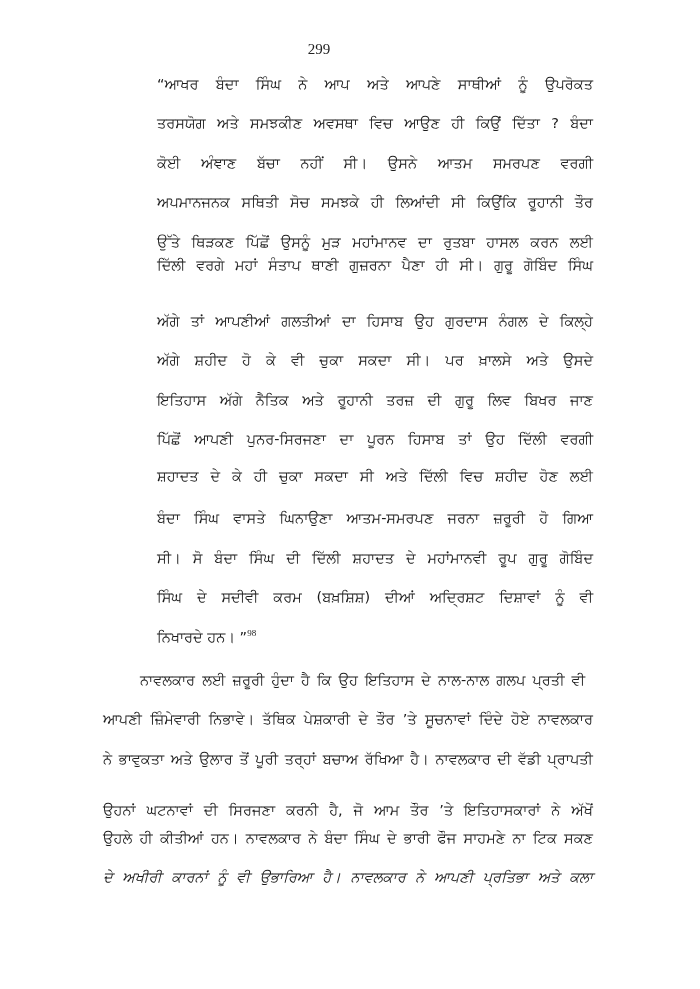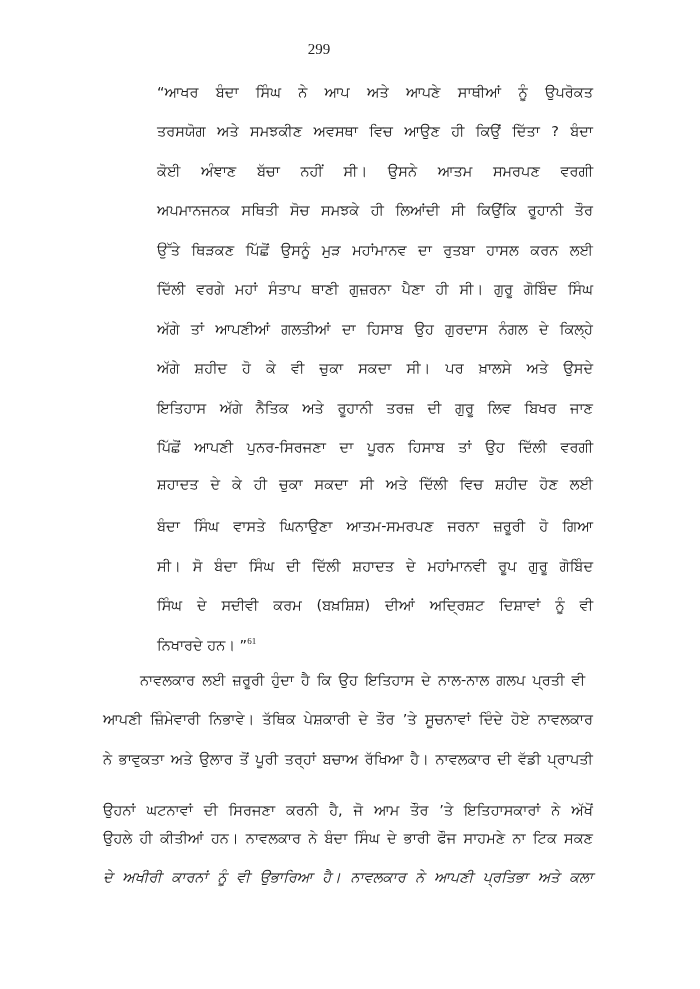--- a/index.html
+++ b/index.html
@@ -29,21 +29,20 @@
       position: absolute;
       white-space: nowrap;
       font-size: 14.5px;
       line-height: 20px;
       text-align: justify;
       text-align-last: justify;
     }
     .quote .line {
       left: 157px;
       width: 436px;
-      margin-top: 8px;
     }
     .quote .line.last {
       text-align-last: left;
     }
     .para .line {
       left: 103px;
       width: 490px;
     }
     .para .line.first {
       left: 140px;
@@ -64,30 +63,30 @@
 <body>
 
 <div class="page-number">299</div>
 
 <div class="quote">
   <div class="line" style="top:74px">“ਆਖਰ ਬੰਦਾ ਸਿੰਘ ਨੇ ਆਪ ਅਤੇ ਆਪਣੇ ਸਾਥੀਆਂ ਨੂੰ ਉਪਰੋਕਤ</div>
   <div class="line" style="top:113px">ਤਰਸਯੋਗ ਅਤੇ ਸਮਝਕੀਣ ਅਵਸਥਾ ਵਿਚ ਆਉਣ ਹੀ ਕਿਉਂ ਦਿੱਤਾ ? ਬੰਦਾ</div>
   <div class="line" style="top:153px">ਕੋਈ ਅੰਞਾਣ ਬੱਚਾ ਨਹੀਂ ਸੀ। ਉਸਨੇ ਆਤਮ ਸਮਰਪਣ ਵਰਗੀ</div>
   <div class="line" style="top:192px">ਅਪਮਾਨਜਨਕ ਸਥਿਤੀ ਸੋਚ ਸਮਝਕੇ ਹੀ ਲਿਆਂਦੀ ਸੀ ਕਿਉਂਕਿ ਰੂਹਾਨੀ ਤੌਰ</div>
   <div class="line" style="top:232px">ਉੱਤੇ ਥਿੜਕਣ ਪਿੱਛੋਂ ਉਸਨੂੰ ਮੁੜ ਮਹਾਂਮਾਨਵ ਦਾ ਰੁਤਬਾ ਹਾਸਲ ਕਰਨ ਲਈ</div>
-  <div class="line" style="top:271px">ਦਿੱਲੀ ਵਰਗੇ ਮਹਾਂ ਸੰਤਾਪ ਥਾਣੀ ਗੁਜ਼ਰਨਾ ਪੈਣਾ ਹੀ ਸੀ। ਗੁਰੂ ਗੋਬਿੰਦ ਸਿੰਘ</div>
+  <div class="line" style="top:255px">ਦਿੱਲੀ ਵਰਗੇ ਮਹਾਂ ਸੰਤਾਪ ਥਾਣੀ ਗੁਜ਼ਰਨਾ ਪੈਣਾ ਹੀ ਸੀ। ਗੁਰੂ ਗੋਬਿੰਦ ਸਿੰਘ</div>
   <div class="line" style="top:311px">ਅੱਗੇ ਤਾਂ ਆਪਣੀਆਂ ਗਲਤੀਆਂ ਦਾ ਹਿਸਾਬ ਉਹ ਗੁਰਦਾਸ ਨੰਗਲ ਦੇ ਕਿਲ੍ਹੇ</div>
   <div class="line" style="top:350px">ਅੱਗੇ ਸ਼ਹੀਦ ਹੋ ਕੇ ਵੀ ਚੁਕਾ ਸਕਦਾ ਸੀ। ਪਰ ਖ਼ਾਲਸੇ ਅਤੇ ਉਸਦੇ</div>
   <div class="line" style="top:390px">ਇਤਿਹਾਸ ਅੱਗੇ ਨੈਤਿਕ ਅਤੇ ਰੂਹਾਨੀ ਤਰਜ਼ ਦੀ ਗੁਰੂ ਲਿਵ ਬਿਖਰ ਜਾਣ</div>
   <div class="line" style="top:429px">ਪਿੱਛੋਂ ਆਪਣੀ ਪੁਨਰ-ਸਿਰਜਣਾ ਦਾ ਪੂਰਨ ਹਿਸਾਬ ਤਾਂ ਉਹ ਦਿੱਲੀ ਵਰਗੀ</div>
   <div class="line" style="top:466px">ਸ਼ਹਾਦਤ ਦੇ ਕੇ ਹੀ ਚੁਕਾ ਸਕਦਾ ਸੀ ਅਤੇ ਦਿੱਲੀ ਵਿਚ ਸ਼ਹੀਦ ਹੋਣ ਲਈ</div>
   <div class="line" style="top:508px">ਬੰਦਾ ਸਿੰਘ ਵਾਸਤੇ ਘਿਨਾਉਣਾ ਆਤਮ-ਸਮਰਪਣ ਜਰਨਾ ਜ਼ਰੂਰੀ ਹੋ ਗਿਆ</div>
   <div class="line" style="top:548px">ਸੀ। ਸੋ ਬੰਦਾ ਸਿੰਘ ਦੀ ਦਿੱਲੀ ਸ਼ਹਾਦਤ ਦੇ ਮਹਾਂਮਾਨਵੀ ਰੂਪ ਗੁਰੂ ਗੋਬਿੰਦ</div>
   <div class="line" style="top:587px">ਸਿੰਘ ਦੇ ਸਦੀਵੀ ਕਰਮ (ਬਖ਼ਸ਼ਿਸ਼) ਦੀਆਂ ਅਦ੍ਰਿਸ਼ਟ ਦਿਸ਼ਾਵਾਂ ਨੂੰ ਵੀ</div>
-  <div class="line last" style="top:627px"><span>ਨਿਖਾਰਦੇ ਹਨ। ”</span><sup class="fn">61</sup></div>
+  <div class="line last" style="top:627px"><span>ਨਿਖਾਰਦੇ ਹਨ। ”</span><sup class="fn">98</sup></div>
 </div>
 
 <div class="para">
   <div class="line first" style="top:670px">ਨਾਵਲਕਾਰ ਲਈ ਜ਼ਰੂਰੀ ਹੁੰਦਾ ਹੈ ਕਿ ਉਹ ਇਤਿਹਾਸ ਦੇ ਨਾਲ-ਨਾਲ ਗਲਪ ਪ੍ਰਤੀ ਵੀ</div>
   <div class="line" style="top:709px">ਆਪਣੀ ਜ਼ਿੰਮੇਵਾਰੀ ਨਿਭਾਵੇ। ਤੱਥਿਕ ਪੇਸ਼ਕਾਰੀ ਦੇ ਤੌਰ ’ਤੇ ਸੂਚਨਾਵਾਂ ਦਿੰਦੇ ਹੋਏ ਨਾਵਲਕਾਰ</div>
   <div class="line" style="top:749px">ਨੇ ਭਾਵੁਕਤਾ ਅਤੇ ਉਲਾਰ ਤੋਂ ਪੂਰੀ ਤਰ੍ਹਾਂ ਬਚਾਅ ਰੱਖਿਆ ਹੈ। ਨਾਵਲਕਾਰ ਦੀ ਵੱਡੀ ਪ੍ਰਾਪਤੀ</div>
   <div class="line" style="top:800px">ਉਹਨਾਂ ਘਟਨਾਵਾਂ ਦੀ ਸਿਰਜਣਾ ਕਰਨੀ ਹੈ, ਜੋ ਆਮ ਤੌਰ ’ਤੇ ਇਤਿਹਾਸਕਾਰਾਂ ਨੇ ਅੱਖੋਂ</div>
   <div class="line" style="top:828px">ਉਹਲੇ ਹੀ ਕੀਤੀਆਂ ਹਨ। ਨਾਵਲਕਾਰ ਨੇ ਬੰਦਾ ਸਿੰਘ ਦੇ ਭਾਰੀ ਫੌਜ ਸਾਹਮਣੇ ਨਾ ਟਿਕ ਸਕਣ</div>
   <div class="line last" style="top:867px">ਦੇ ਅਖੀਰੀ ਕਾਰਨਾਂ ਨੂੰ ਵੀ ਉਭਾਰਿਆ ਹੈ। ਨਾਵਲਕਾਰ ਨੇ ਆਪਣੀ ਪ੍ਰਤਿਭਾ ਅਤੇ ਕਲਾ</div>
 </div>

